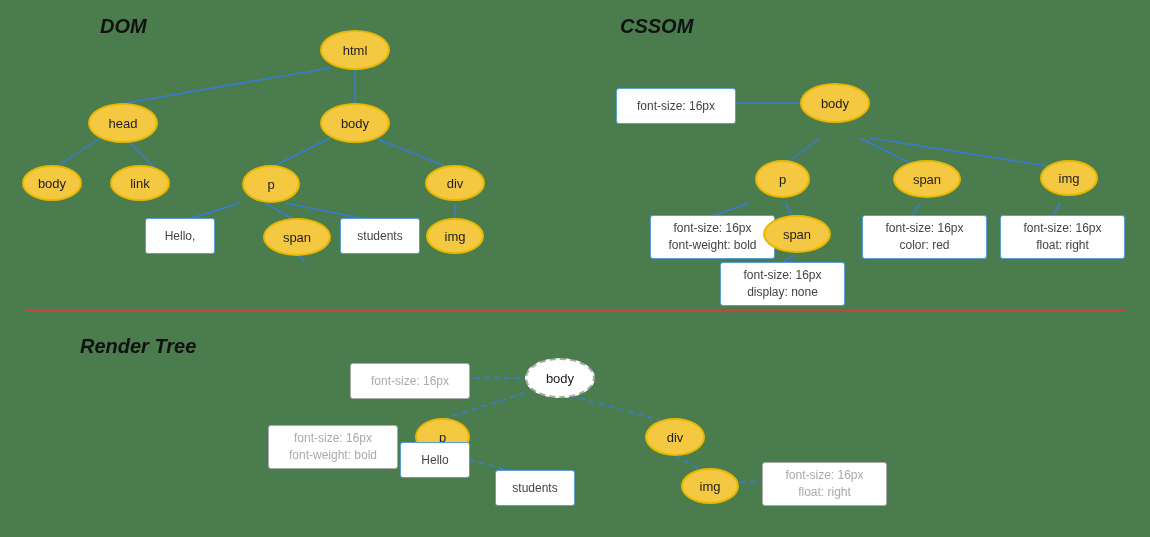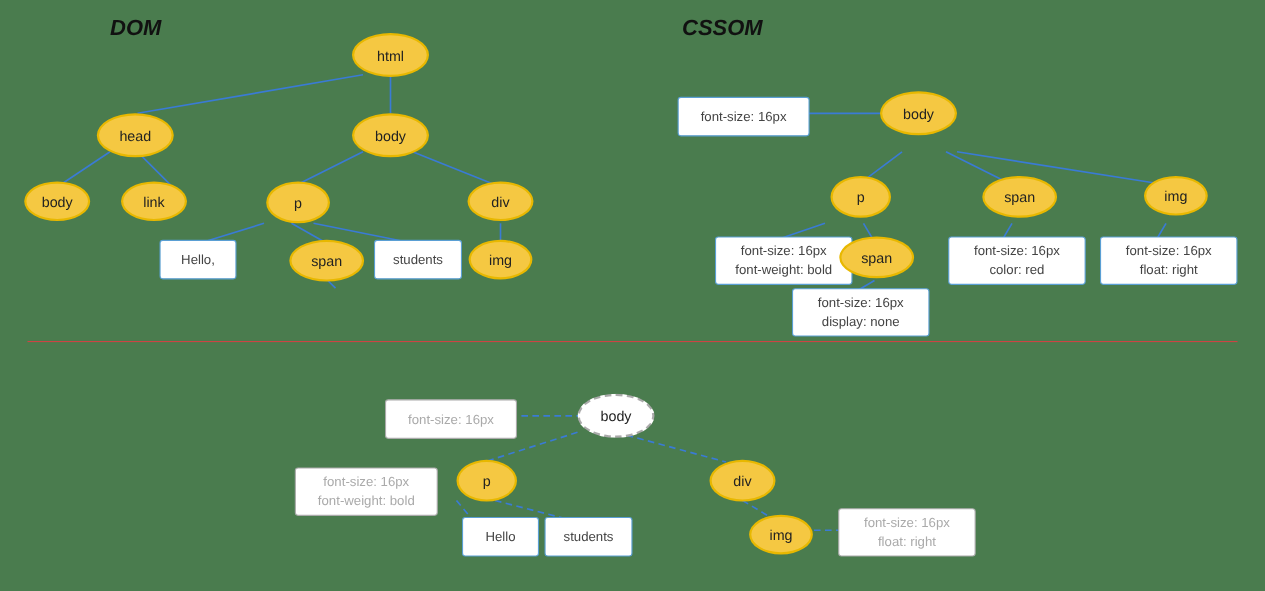--- a/index.html
+++ b/index.html
@@ -156,20 +156,21 @@
 
   <line class="dashed-line" x1="675" y1="455" x2="700" y2="470"></line>
 
   <line class="dashed-line" x1="740" y1="482" x2="800" y2="482"></line>
 </svg>
 
 <div class="diagram-container">
 
   <div class="section-title" style="left:100px; top:15px;">DOM</div>
   <div class="section-title" style="left:620px; top:15px;">CSSOM</div>
+  <div class="section-title" style="left:80px; top:335px;">Render Tree</div>
 
   <hr class="divider">
 
   <div class="node-ellipse" style="width:70px;height:40px;left:320px;top:30px;">html</div>
 
   <div class="node-ellipse" style="width:70px;height:40px;left:88px;top:103px;">head</div>
 
   <div class="node-ellipse" style="width:70px;height:40px;left:320px;top:103px;">body</div>
 
   <div class="node-ellipse" style="width:60px;height:36px;left:22px;top:165px;">body</div>
@@ -212,21 +213,21 @@
   <div class="node-rect faded" style="width:120px;height:32px;left:350px;top:363px;">font-size: 16px</div>
 
   <div class="node-ellipse dashed" style="width:70px;height:40px;left:525px;top:358px;">body</div>
 
   <div class="node-rect faded" style="width:130px;height:44px;left:268px;top:425px;">font-size: 16px<br>font-weight: bold</div>
 
   <div class="node-ellipse" style="width:55px;height:38px;left:415px;top:418px;">p</div>
 
   <div class="node-ellipse" style="width:60px;height:38px;left:645px;top:418px;">div</div>
 
-  <div class="node-rect" style="width:70px;height:32px;left:400px;top:470px;margin-left:20px;">Hello</div>
+  <div class="node-rect" style="width:70px;height:32px;left:400px;top:442px;">Hello</div>
 
   <div class="node-rect" style="width:80px;height:32px;left:495px;top:470px;">students</div>
 
   <div class="node-ellipse" style="width:58px;height:36px;left:681px;top:468px;">img</div>
 
   <div class="node-rect faded" style="width:125px;height:44px;left:762px;top:462px;">font-size: 16px<br>float: right</div>
 
 </div>
 
 </body></html>

